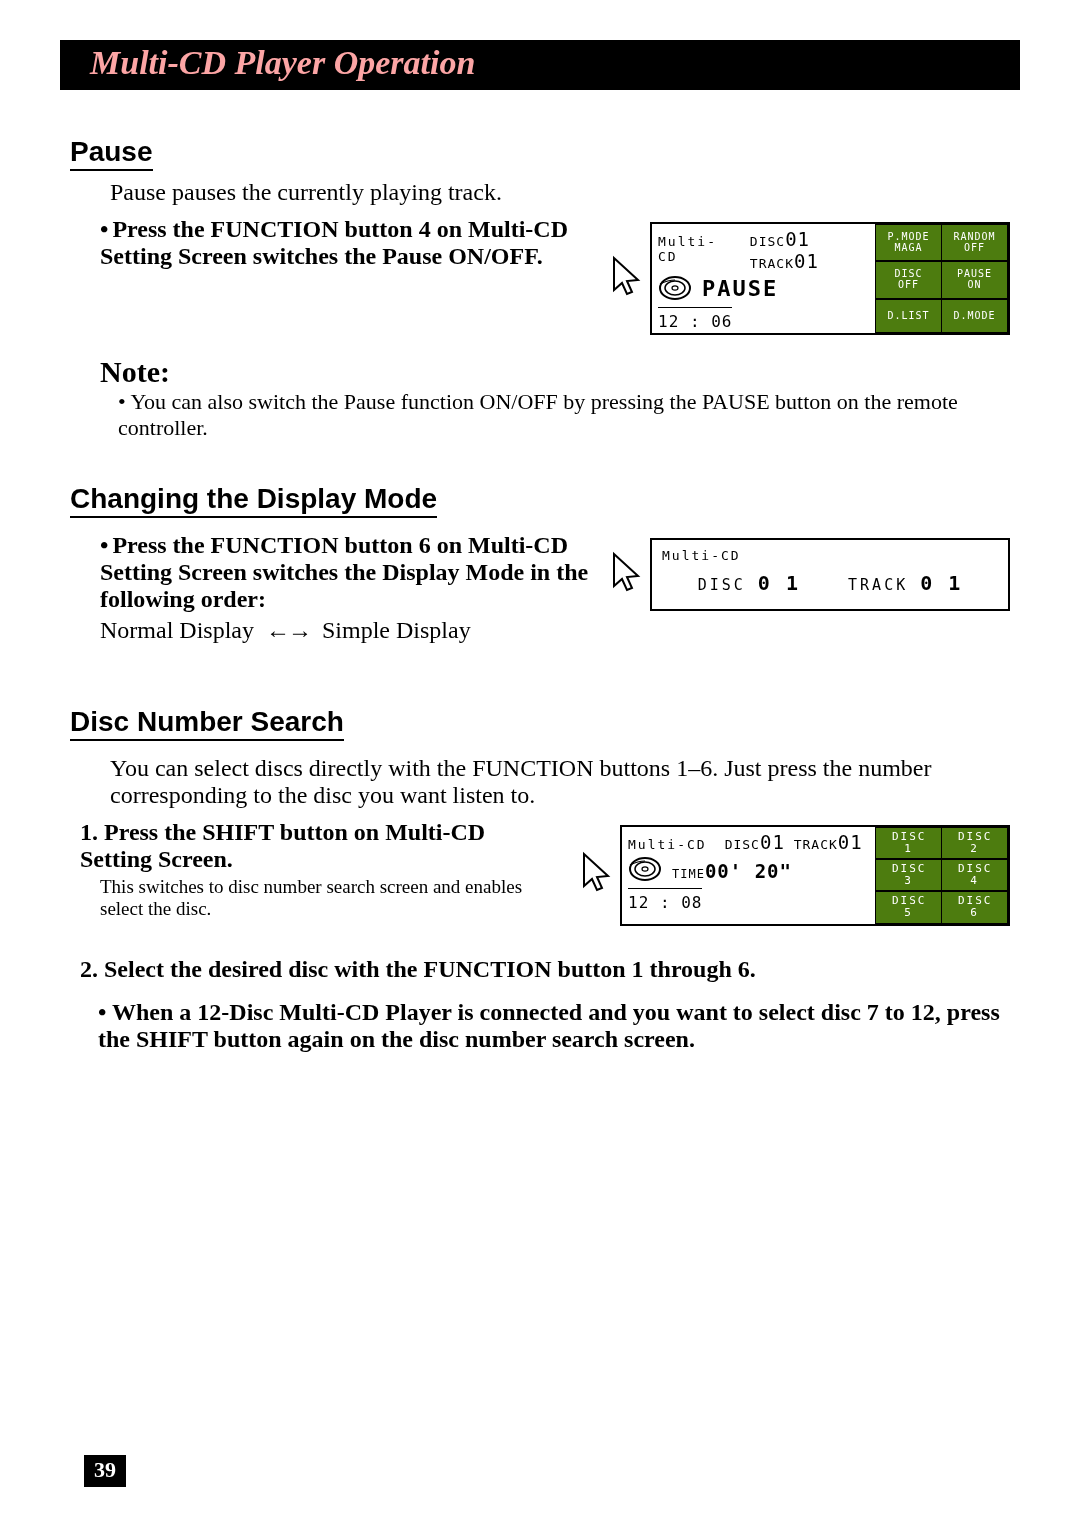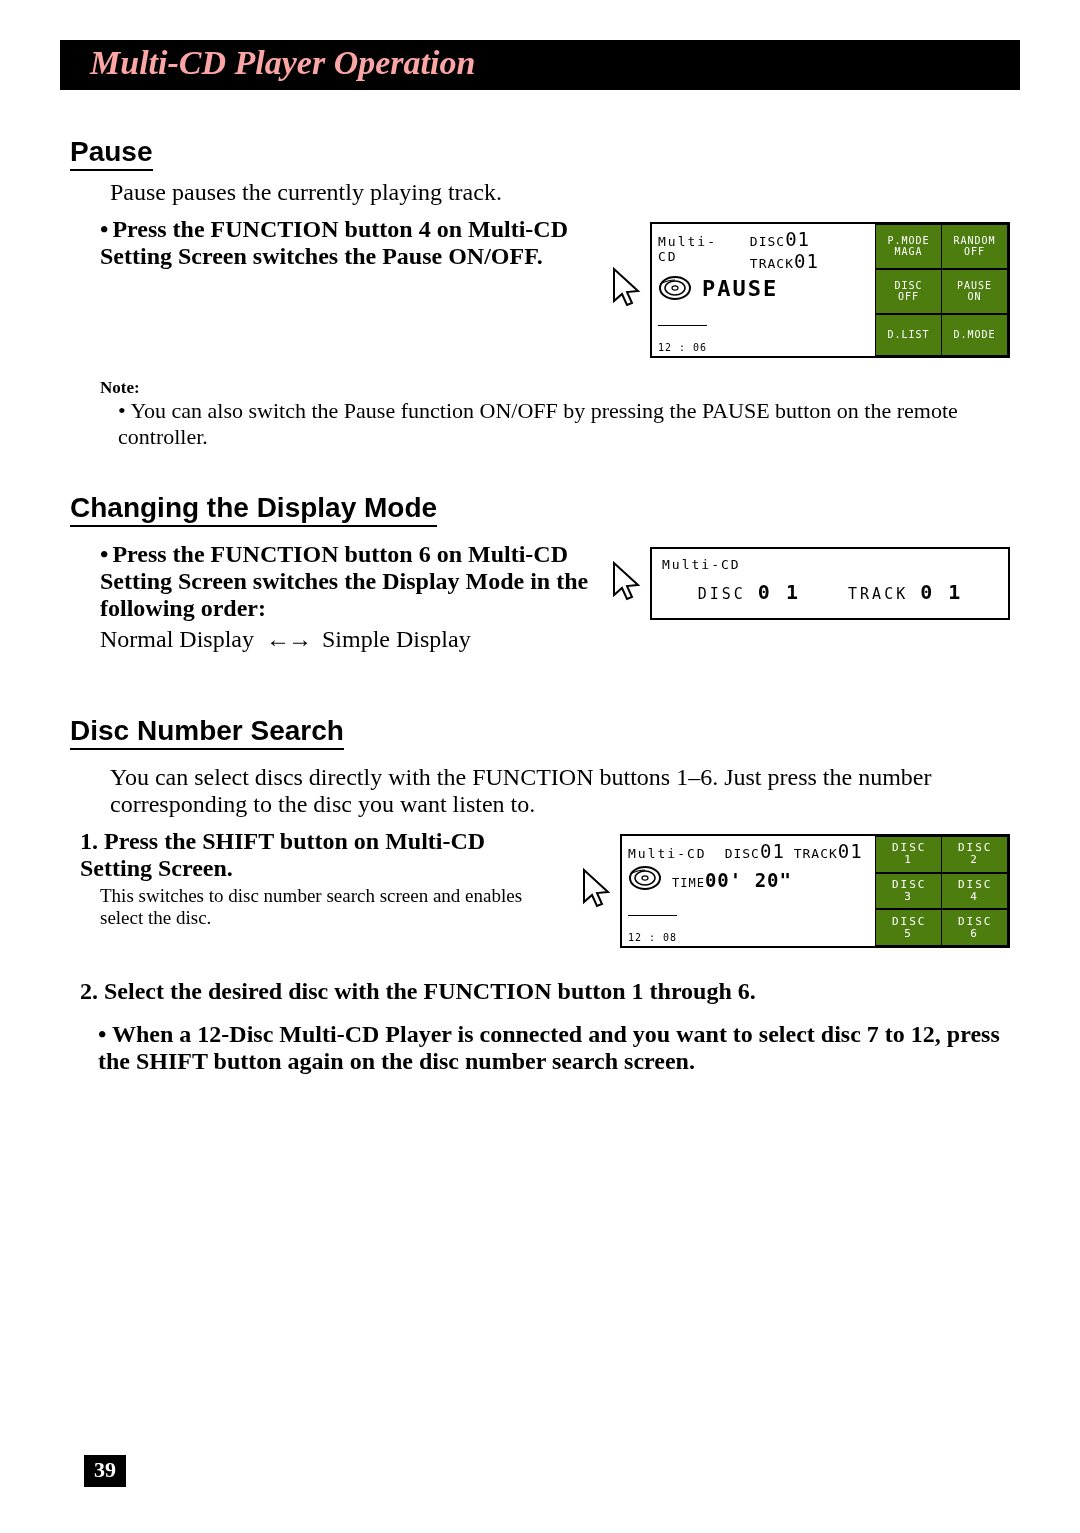--- a/index.html
+++ b/index.html
@@ -58,21 +58,21 @@
     font-size: 24px;
     margin-left: 0;
   }
   .body-text {
     font-size: 19px;
     margin-left: 30px;
     margin-top: 3px;
   }
   .note-head {
     font-weight: bold;
-    font-size: 17px;
+    font-size: 30px;
     margin-left: 30px;
     margin-top: 20px;
   }
   .note-list {
     font-size: 22px;
     margin-left: 48px;
     margin-right: 10px;
   }
   .note-list .nb {
     display: inline;
@@ -142,26 +142,26 @@
   }
   .lcd-time {
     font-size: 12px;
     letter-spacing: 1px;
   }
   .lcd-time .tbig {
     font-size: 19px;
     font-weight: bold;
   }
   .lcd-clock {
-    font-size: 10px;
+    font-size: 16px;
     letter-spacing: 1px;
     border-top: 1px solid #000;
     display: inline-block;
-    margin-top: 20px;
-    padding-top: 16px;
+    margin-top: 2px;
+    padding-top: 4px;
   }
   .cd-icon {
     display: inline-block;
     vertical-align: middle;
   }
   .softkeys {
     display: grid;
     grid-template-columns: 66px 66px;
     border-left: 1px solid #000;
   }

